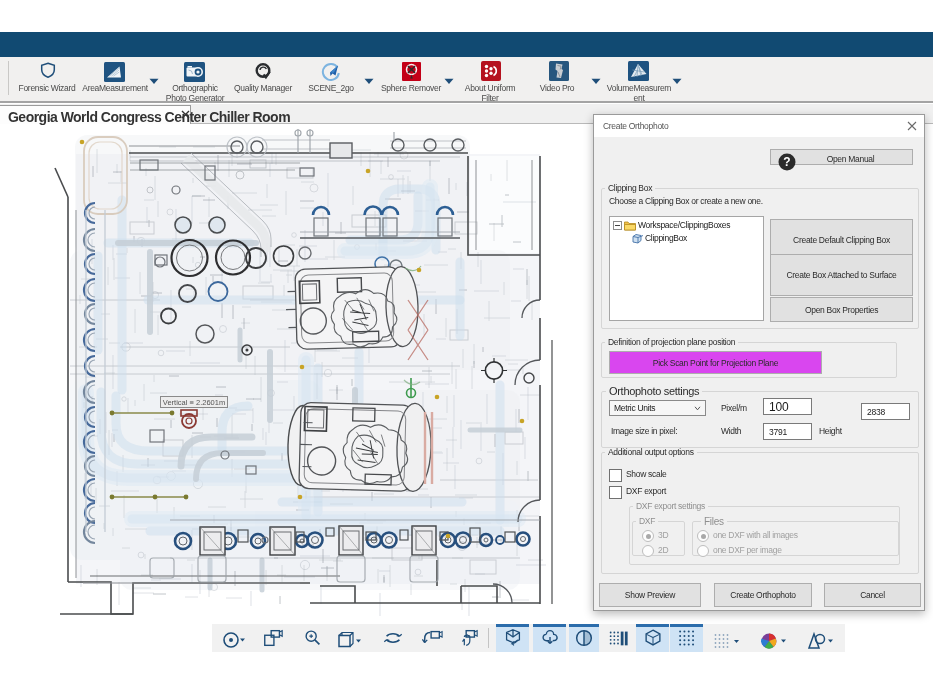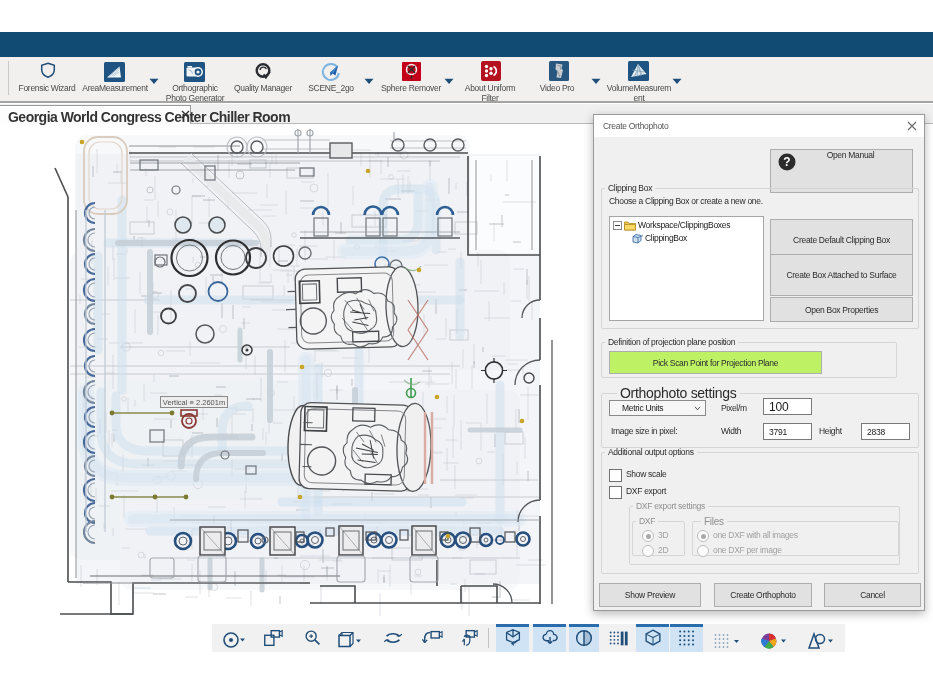--- a/index.html
+++ b/index.html
@@ -1054,21 +1054,21 @@
       <path d="M8,5 L13,19 L3,19 Z" stroke="#1f4e79" fill="none" stroke-width="1.5"></path>
       <circle cx="14" cy="10" r="4.5" stroke="#1f4e79" fill="none" stroke-width="1.5"></circle>
       <path d="M22,10.5 h5 l-2.5,3 z" fill="#1f4e79"></path>
     </svg>
   <div style="position:absolute;left:593px;top:114px;width:332px;height:497px;background:#f0f0f0;border:1px solid #9a9a9a;box-sizing:border-box;box-shadow:0 3px 9px rgba(0,0,0,0.28)">
       <div style="position:absolute;left:0;top:0;width:100%;height:22px;background:#fff"></div>
       <div style="position:absolute;left:9px;top:6px;font-size:8.5px;letter-spacing:-0.3px;color:#555">Create Orthophoto</div>
       <svg style="position:absolute;left:313px;top:6px" width="10" height="10" viewBox="0 0 10 10">
         <path d="M1,1 L9,9 M9,1 L1,9" stroke="#6a6a6a" stroke-width="1.1"></path>
       </svg>
-      <div style="position:absolute;left:176px;top:34px;width:143px;height:44px;background:#e1e1e1;border:1px solid #adadad;box-sizing:border-box;display:flex;align-items:flex-start;justify-content:center;font-size:8.5px;letter-spacing:-0.3px;color:#2b2b2b;white-space:nowrap">
+      <div style="position:absolute;left:176px;top:34px;width:143px;height:16px;background:#e1e1e1;border:1px solid #adadad;box-sizing:border-box;display:flex;align-items:flex-end;justify-content:center;font-size:8.5px;letter-spacing:-0.3px;color:#2b2b2b;white-space:nowrap">
         <span style="margin-left:18px">Open Manual</span>
       </div>
       <svg style="position:absolute;left:184px;top:38px" width="18" height="18" viewBox="0 0 18 18">
         <circle cx="9" cy="9" r="8.5" fill="#2b2b2b"></circle>
         <text x="9" y="13" font-size="12" font-weight="bold" fill="#fff" text-anchor="middle" font-family="Liberation Sans">?</text>
       </svg>
       <fieldset style="position:absolute;left:7px;top:68px;width:318px;height:146px;border:1px solid #d5d5d5;border-radius:2px;margin:0;padding:0;box-sizing:border-box">
         <legend style="margin-left:3px;padding:0 3px;font-size:8.5px;letter-spacing:-0.3px;color:#2b2b2b">Clipping Box</legend>
       </fieldset>
       <div style="position:absolute;left:15px;top:81px;font-size:8.5px;letter-spacing:-0.3px;color:#2b2b2b">Choose a Clipping Box or create a new one.</div>
@@ -1086,35 +1086,35 @@
         <path d="M2,3.5 l3,-2 l5,1 v5 l-3,2.5 l-5,-1 Z" fill="#cfe0f0" stroke="#4472a8" stroke-width="0.9"></path>
         <path d="M2,3.5 l5,1 l5,-2 M7,4.5 v5.5" fill="none" stroke="#4472a8" stroke-width="0.9"></path>
       </svg>
       <div style="position:absolute;left:51px;top:118px;font-size:8.5px;letter-spacing:-0.3px;color:#1a1a1a">ClippingBox</div>
       <div style="position:absolute;left:176px;top:104px;width:143px;height:42px;background:#e1e1e1;border:1px solid #adadad;box-sizing:border-box;display:flex;align-items:center;justify-content:center;font-size:8.5px;letter-spacing:-0.3px;color:#2b2b2b;white-space:nowrap">Create Default Clipping Box</div>
       <div style="position:absolute;left:176px;top:139px;width:143px;height:42px;background:#e1e1e1;border:1px solid #adadad;box-sizing:border-box;display:flex;align-items:center;justify-content:center;font-size:8.5px;letter-spacing:-0.3px;color:#2b2b2b;white-space:nowrap">Create Box Attached to Surface</div>
       <div style="position:absolute;left:176px;top:182px;width:143px;height:25px;background:#e1e1e1;border:1px solid #adadad;box-sizing:border-box;display:flex;align-items:center;justify-content:center;font-size:8.5px;letter-spacing:-0.3px;color:#2b2b2b;white-space:nowrap">Open Box Properties</div>
       <fieldset style="position:absolute;left:7px;top:222px;width:296px;height:41px;border:1px solid #d5d5d5;border-radius:2px;margin:0;padding:0;box-sizing:border-box">
         <legend style="margin-left:3px;padding:0 3px;font-size:8.5px;letter-spacing:-0.3px;color:#2b2b2b">Definition of projection plane position</legend>
       </fieldset>
-      <div style="position:absolute;left:15px;top:236px;width:213px;height:23px;background:#bef264;border:1px solid #adadad;box-sizing:border-box;display:flex;align-items:center;justify-content:center;font-size:8.5px;letter-spacing:-0.3px;color:#2b2b2b;white-space:nowrap">Pick Scan Point for Projection Plane</div>
+      <div style="position:absolute;left:15px;top:236px;width:213px;height:23px;background:#d946ef;border:1px solid #adadad;box-sizing:border-box;display:flex;align-items:center;justify-content:center;font-size:8.5px;letter-spacing:-0.3px;color:#2b2b2b;white-space:nowrap">Pick Scan Point for Projection Plane</div>
       <fieldset style="position:absolute;left:7px;top:270px;width:318px;height:63px;border:1px solid #d5d5d5;border-radius:2px;margin:0;padding:0;box-sizing:border-box">
-        <legend style="margin-left:15px;padding:0 3px;font-size:14px;letter-spacing:-0.3px;color:#2b2b2b">Orthophoto settings</legend>
+        <legend style="margin-left:4px;padding:0 3px;font-size:11px;letter-spacing:-0.3px;color:#2b2b2b">Orthophoto settings</legend>
       </fieldset>
-      <div style="position:absolute;left:15px;top:285px;width:97px;height:16px;background:#f6f6f6;border:1px solid #8a8a8a;box-sizing:border-box;font-size:8.5px;letter-spacing:-0.3px;color:#1a1a1a;display:flex;align-items:center;padding-left:12px">Metric Units</div>
+      <div style="position:absolute;left:15px;top:285px;width:97px;height:16px;background:#f6f6f6;border:1px solid #8a8a8a;box-sizing:border-box;font-size:8.5px;letter-spacing:-0.3px;color:#1a1a1a;display:flex;align-items:center;padding-left:4px">Metric Units</div>
       <svg style="position:absolute;left:100px;top:291px" width="7" height="5" viewBox="0 0 7 5">
         <path d="M1,0.8 L3.5,3.8 L6,0.8" fill="none" stroke="#555" stroke-width="1"></path>
       </svg>
       <div style="position:absolute;left:127px;top:288px;font-size:8.5px;letter-spacing:-0.3px;color:#2b2b2b">Pixel/m</div>
       <div style="position:absolute;left:169px;top:283px;width:49px;height:17px;background:#fff;border:1px solid #7a7a7a;box-sizing:border-box;font-size:12px;letter-spacing:-0.2px;color:#1a1a1a;display:flex;align-items:center;padding-left:5px">100</div>
       <div style="position:absolute;left:17px;top:311px;font-size:8.5px;letter-spacing:-0.3px;color:#2b2b2b">Image size in pixel:</div>
       <div style="position:absolute;left:127px;top:311px;font-size:8.5px;letter-spacing:-0.3px;color:#2b2b2b">Width</div>
       <div style="position:absolute;left:169px;top:308px;width:49px;height:17px;background:#fff;border:1px solid #7a7a7a;box-sizing:border-box;font-size:8.5px;letter-spacing:-0.2px;color:#1a1a1a;display:flex;align-items:center;padding-left:5px">3791</div>
       <div style="position:absolute;left:225px;top:311px;font-size:8.5px;letter-spacing:-0.3px;color:#2b2b2b">Height</div>
-      <div style="position:absolute;left:267px;top:308px;width:49px;height:17px;background:#fff;border:1px solid #7a7a7a;box-sizing:border-box;font-size:8.5px;letter-spacing:-0.2px;color:#1a1a1a;display:flex;align-items:center;padding-left:5px">2838</div>
+      <div style="position:absolute;left:267px;top:288px;width:49px;height:17px;background:#fff;border:1px solid #7a7a7a;box-sizing:border-box;font-size:8.5px;letter-spacing:-0.2px;color:#1a1a1a;display:flex;align-items:center;padding-left:5px">2838</div>
       <fieldset style="position:absolute;left:7px;top:332px;width:318px;height:127px;border:1px solid #d5d5d5;border-radius:2px;margin:0;padding:0;box-sizing:border-box">
         <legend style="margin-left:3px;padding:0 3px;font-size:8.5px;letter-spacing:-0.3px;color:#2b2b2b">Additional output options</legend>
       </fieldset>
       <div style="position:absolute;left:15px;top:354px;width:13px;height:13px;background:#fff;border:1px solid #707070;box-sizing:border-box"></div>
       <div style="position:absolute;left:32px;top:354px;font-size:8.5px;letter-spacing:-0.3px;color:#2b2b2b">Show scale</div>
       <div style="position:absolute;left:15px;top:371px;width:13px;height:13px;background:#fff;border:1px solid #707070;box-sizing:border-box"></div>
       <div style="position:absolute;left:32px;top:371px;font-size:8.5px;letter-spacing:-0.3px;color:#2b2b2b">DXF export</div>
       <fieldset style="position:absolute;left:35px;top:386px;width:271px;height:64px;border:1px solid #d5d5d5;border-radius:2px;margin:0;padding:0;box-sizing:border-box">
         <legend style="margin-left:3px;padding:0 3px;font-size:8.5px;letter-spacing:-0.3px;color:#8f8f8f">DXF export settings</legend>
       </fieldset>

